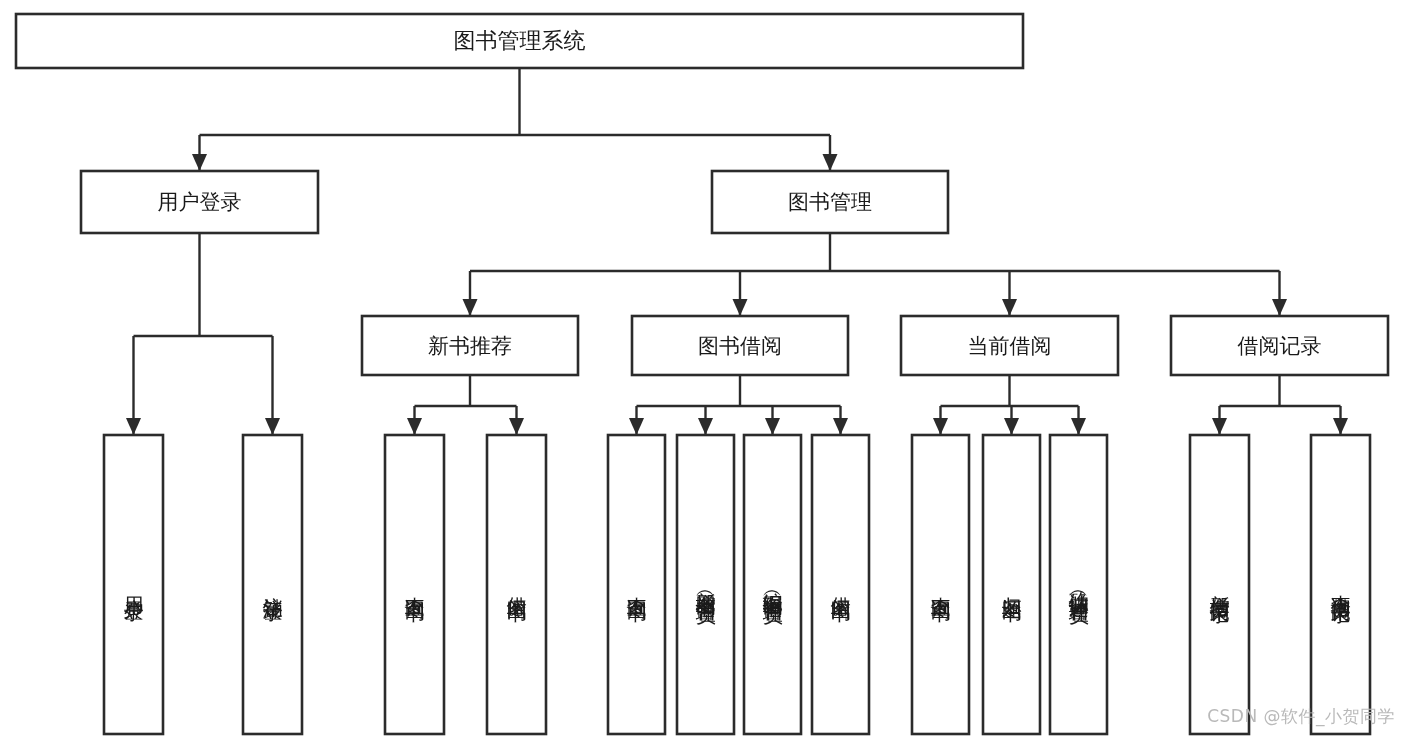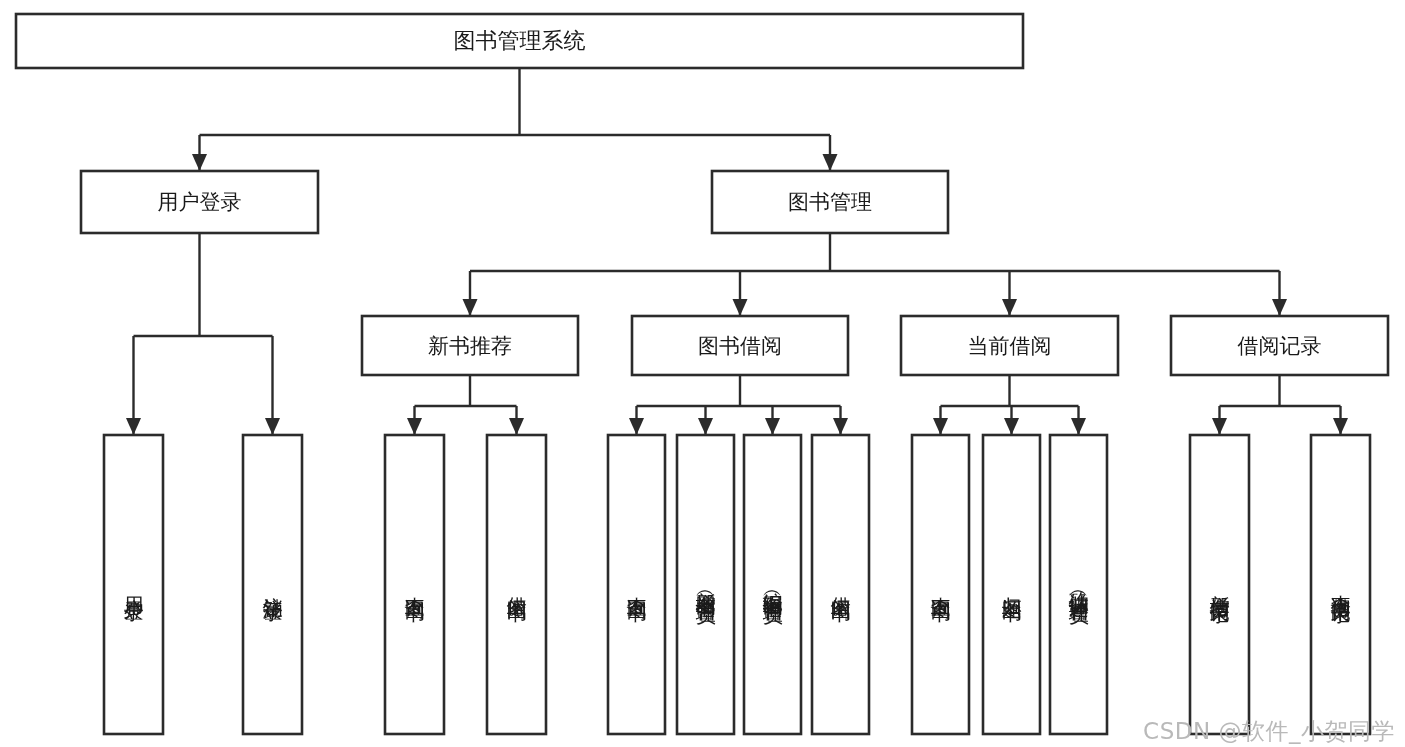--- a/index.html
+++ b/index.html
@@ -68,23 +68,23 @@
     display: flex;
     align-items: center;
     justify-content: center;
     white-space: nowrap;
     pointer-events: none;
     user-select: none;
   }
   #watermark {
     position: absolute;
     right: 10px;
-    bottom: 0;
+    bottom: 19px;
     font-family: "DejaVu Sans", "Liberation Sans", sans-serif;
-    font-size: 23px;
+    font-size: 17px;
     color: #b9b9b9;
     letter-spacing: 0.5px;
     white-space: nowrap;
   }
 </style>
 </head>
 <body>
 
 <div id="diagram-root">
 

